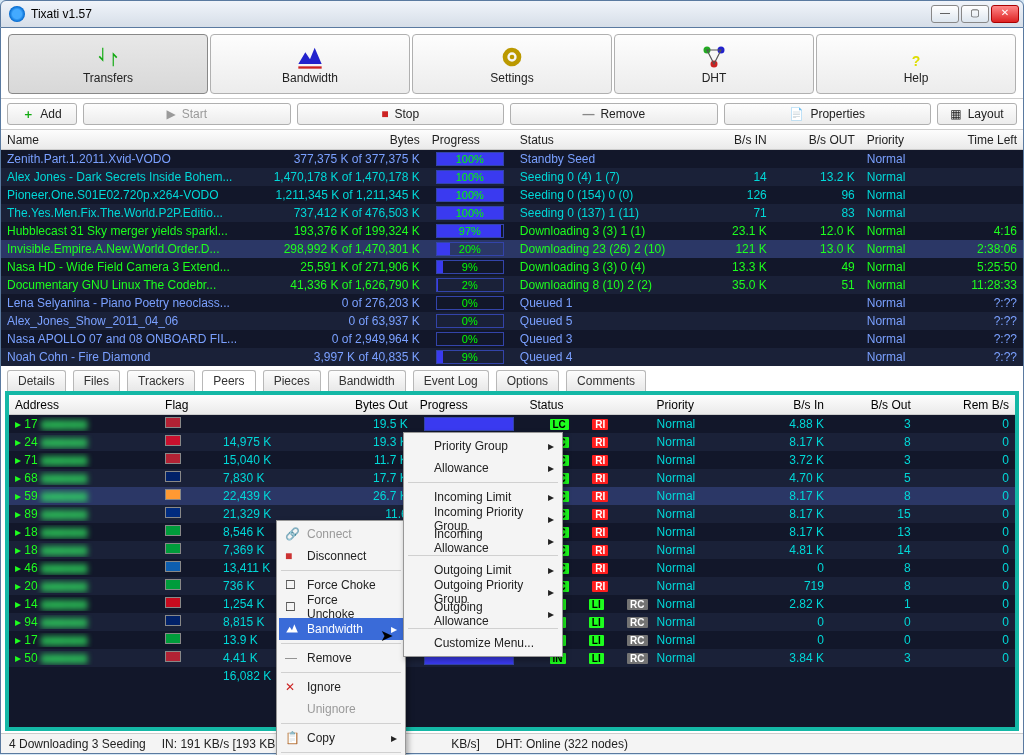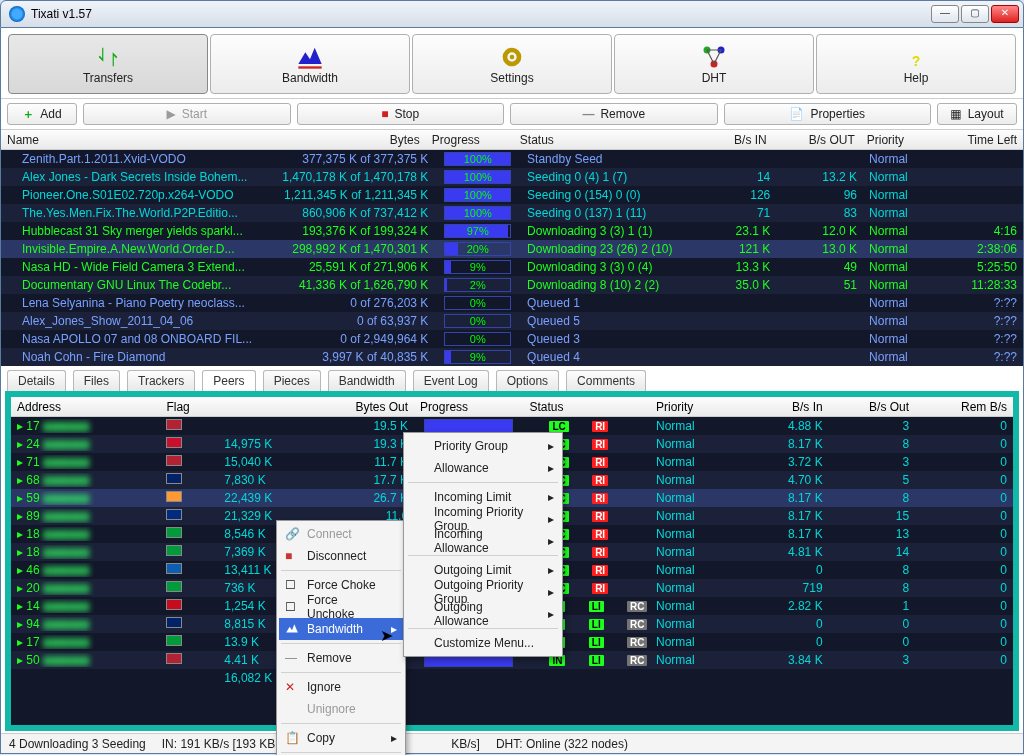--- a/index.html
+++ b/index.html
@@ -27,35 +27,35 @@
 .actbtn { flex:1; height:22px; border:1px solid #b0b0b0; border-radius:3px; background:linear-gradient(#fdfdfd,#ececec); display:flex; align-items:center; justify-content:center; gap:6px; color:#222;}
 .actbtn.small { flex:0 0 70px;}
 .actbtn.layout { flex:0 0 80px;}
 .actbtn.disabled { color:#9a9a9a;}
 
 
 .tbl { display:flex; flex-direction:column; }
 .thdr { display:flex; background:linear-gradient(#fdfdfd,#eaeaea); border-bottom:1px solid #ccc; height:20px; align-items:center; color:#222;}
 .thdr > div, .trow > div { padding:0 6px; overflow:hidden; white-space:nowrap; text-overflow:ellipsis;}
 .tbody { background:#12172a; color:#ddd; }
-.trow { display:flex; height:18px; align-items:center; font-size:12px;padding-left:15px;}
+.trow { display:flex; height:18px; align-items:center; font-size:12px;}
 .trow.alt { background:#1a2138;}
 .trow.sel { background:#2b3766;}
 .c-name{flex:1.7; min-width:0;} .c-bytes{flex:1.2; text-align:right;} .c-prog{flex:0.55;} .c-stat{flex:1.25;} .c-in{flex:0.45; text-align:right;} .c-out{flex:0.55; text-align:right;} .c-pri{flex:0.5;} .c-tl{flex:0.5; text-align:right; padding-right:18px;}
 .progcell { height:14px; border:1px solid #3344aa; position:relative; margin:0 4px;}
 .progcell .fill{height:100%; background:#3a3af0;}
 .progcell .txt{position:absolute; inset:0; text-align:center; font-size:11px; color:#0f0;}
 
 
 .tabs { display:flex; padding:4px 6px 0; gap:8px; background:#fff;}
 .tab { border:1px solid #b8b8b8; border-bottom:none; padding:3px 10px; background:linear-gradient(#fdfdfd,#e8e8e8); border-radius:3px 3px 0 0; margin-right:-1px; color:#333;}
 .tab.active { background:#fff; position:relative; z-index:2;}
 
 
-.peerswrap{border:6px solid #14b8a6; margin:0 4px 2px; flex:1; display:flex; flex-direction:column; min-height:0;}
+.peerswrap{border:4px solid #14b8a6; margin:0 4px 2px; flex:1; display:flex; flex-direction:column; min-height:0;}
 .phdr{display:flex; background:linear-gradient(#fdfdfd,#eaeaea); height:20px; align-items:center; border-bottom:1px solid #ccc;}
 .phdr>div,.prow>div{padding:0 6px; overflow:hidden; white-space:nowrap;}
 .pbody{background:#12172a; flex:1; overflow:hidden;}
 .prow{display:flex; height:18px; align-items:center; font-size:12px;}
 .prow.alt{background:#1a2138;} .prow.sel{background:#2b3766;}
 .pc-ad{flex:1.2;} .pc-fl{flex:0.4;} .pc-bi{flex:0.8;margin-top:36px;} .pc-bo{flex:0.7;text-align:right;} .pc-pr{flex:0.85;} .pc-st{flex:1;} .pc-py{flex:0.7;} .pc-bis{flex:0.65;text-align:right;} .pc-bos{flex:0.65;text-align:right;} .pc-rb{flex:0.75;text-align:right;padding-right:20px;}
 .badge{display:inline-block; padding:0 3px; font-size:10px; font-weight:bold; color:#000; border-radius:1px;margin-left:20px;}
 .bg-in{background:#1eff1e;} .bg-li{background:#1eff1e;} .bg-rc{background:#737373; color:#fff;} .bg-out{background:#ff1e1e; color:#fff;} .bg-lc{background:#1eff1e;} .bg-ri{background:#ff1e1e; color:#fff;}
 .flag{display:inline-block;width:16px;height:11px;border:1px solid #888;}
 
@@ -220,21 +220,21 @@
             </div>
           </div>
           <div class="c-stat tc-cyan">Seeding 0 (154) 0 (0)</div>
           <div class="c-in tc-cyan">126</div>
           <div class="c-out tc-cyan">96</div>
           <div class="c-pri tc-cyan">Normal</div>
           <div class="c-tl tc-cyan"></div>
         </div>
         <div class="trow alt">
           <div class="c-name tc-cyan">The.Yes.Men.Fix.The.World.P2P.Editio...</div>
-          <div class="c-bytes tc-cyan">860,906 K of 737,412 K</div>
+          <div class="c-bytes tc-cyan">737,412 K of 476,503 K</div>
           <div class="c-prog">
             <div class="progcell">
               <div class="fill" style="width:100%"></div>
               <div class="txt">100%</div>
             </div>
           </div>
           <div class="c-stat tc-cyan">Seeding 0 (137) 1 (11)</div>
           <div class="c-in tc-cyan">71</div>
           <div class="c-out tc-cyan">83</div>
           <div class="c-pri tc-cyan">Normal</div>

